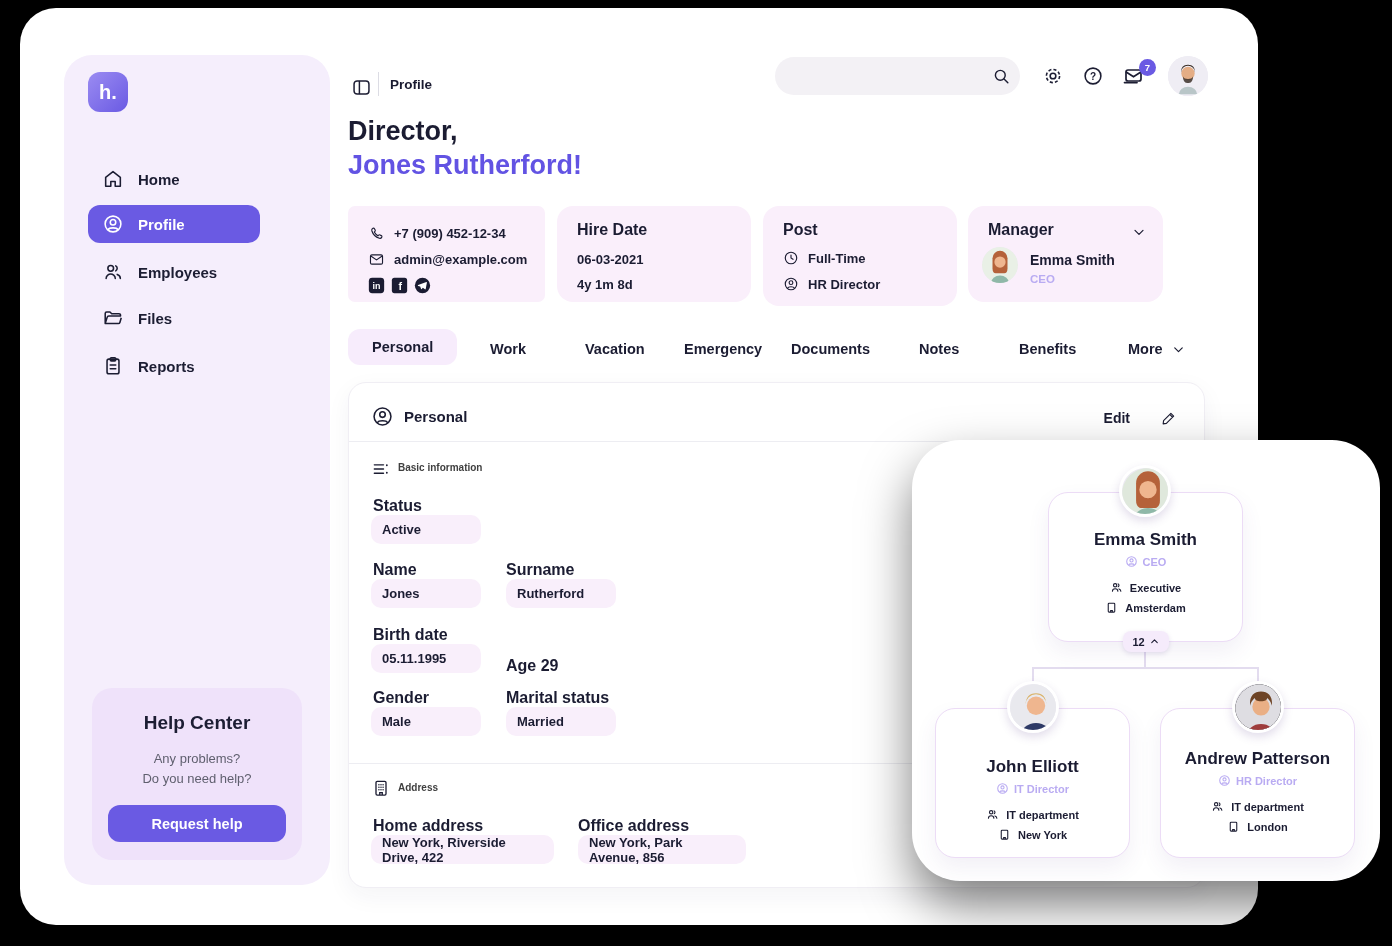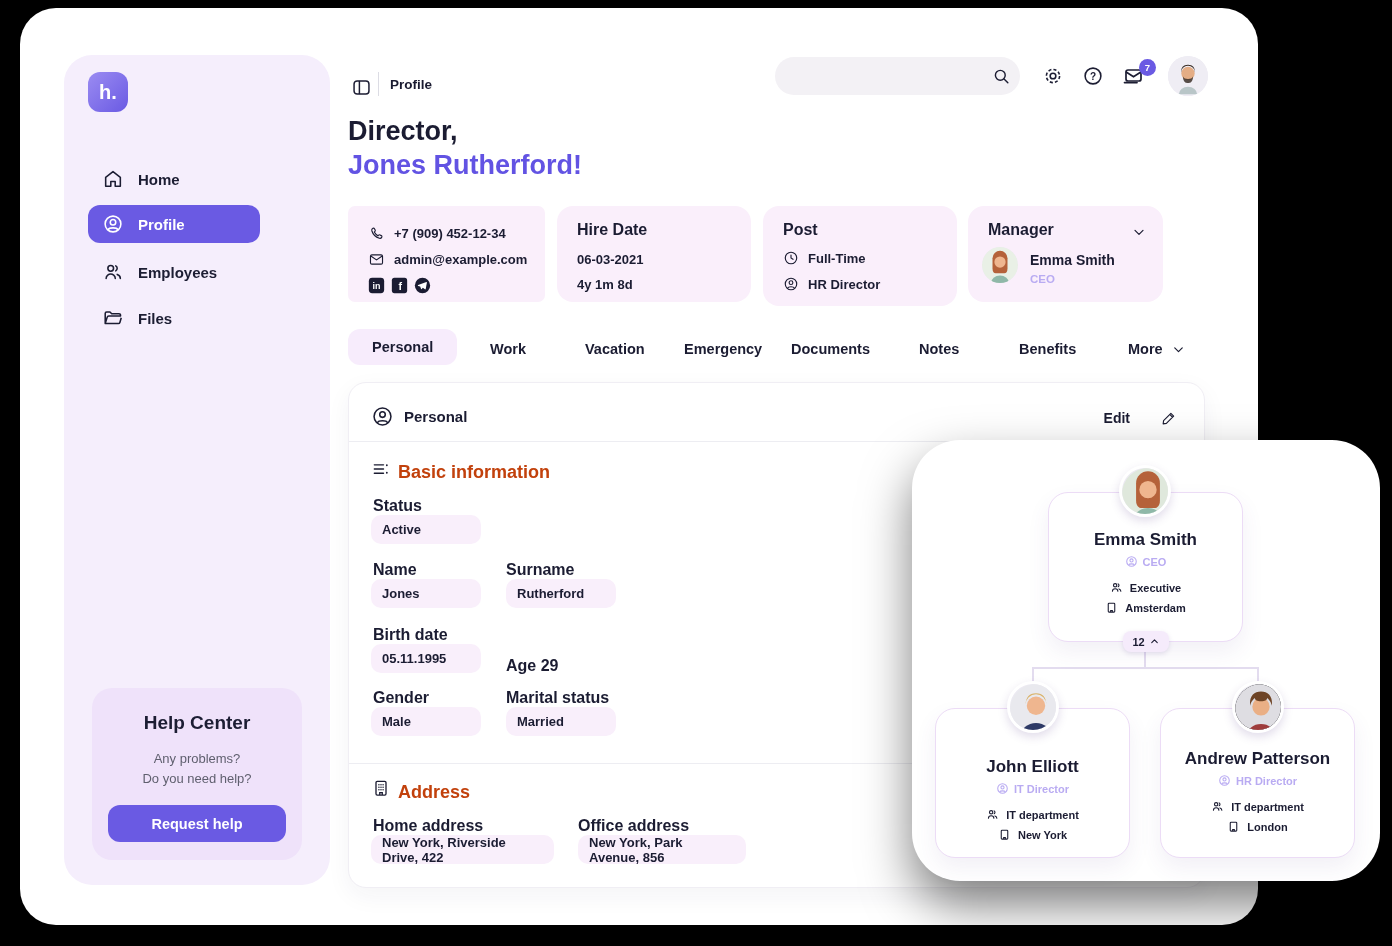--- a/index.html
+++ b/index.html
@@ -30,21 +30,21 @@
   
   .pinkcard{background:#faeffb;border-radius:16px;}
   .card-title{font-size:16px;font-weight:700;color:#1b1c32;}
   .row{display:flex;align-items:center;gap:9px;font-size:13px;font-weight:600;color:#1b1c32;}
   
   .tab{font-size:14.5px;font-weight:600;color:#1b1c32;cursor:pointer;display:flex;align-items:center;gap:8px;}
   .tab.active{background:#f7ecfc;border-radius:12px;padding:10px 24px;}
   
   .panel{left:348px;top:382px;width:857px;height:506px;background:#fff;border:1px solid #f0eef4;border-radius:18px;box-shadow:0 8px 24px rgba(40,30,80,.05);}
   .divider{height:1px;background:#ededf2;}
-  .sec-title{font-size:18px;font-weight:700;color:#c2410c;}
+  .sec-title{font-size:10px;font-weight:700;color:#404040;}
   .f-label{font-size:16px;font-weight:600;color:#1b1c32;}
   .field{background:#f9effb;border-radius:10px;height:29px;display:flex;align-items:center;padding:0 11px;font-size:13px;font-weight:600;color:#1b1c32;}
   
   .orgcard{left:912px;top:440px;width:468px;height:441px;background:#fff;border-radius:48px;box-shadow:0 24px 50px rgba(0,0,0,.5);}
   .node{background:#fff;border:1px solid #ecdcf6;border-radius:20px;box-shadow:0 10px 22px rgba(90,60,140,.08);text-align:center;cursor:pointer;}
   .node-name{font-size:17px;font-weight:700;color:#1b1c32;}
   .node-role{display:flex;align-items:center;justify-content:center;gap:5px;font-size:11px;font-weight:700;color:#b9abf2;}
   .node-meta{display:flex;align-items:center;justify-content:center;gap:7px;font-size:11px;font-weight:700;color:#1b1c32;}
   .count-pill{background:#f5ebfb;border-radius:8px;display:flex;align-items:center;justify-content:center;gap:4px;font-size:11px;font-weight:700;color:#1b1c32;box-shadow:0 2px 5px rgba(90,60,140,.15);cursor:pointer;}
   .conn{background:#e3dcef;}
@@ -80,20 +80,28 @@
     <span>Files</span>
   </div>
   <div class="abs nav-item" style="top:253px;">
     <svg width="22" height="22" viewBox="0 0 24 24">
         <circle cx="9.5" cy="8" r="3.1" fill="none" stroke="currentColor" stroke-width="1.7"></circle>
         <path d="M4.5 19c0-3.2 3-4.8 5-4.8s5 1.6 5 4.8" fill="none" stroke="currentColor" stroke-width="1.7" stroke-linecap="round"></path>
         <path d="M15 5.3a3.1 3.1 0 0 1 0 5.4M16.6 14.6c2 .6 3.4 2.2 3.4 4.4" fill="none" stroke="currentColor" stroke-width="1.7" stroke-linecap="round"></path>
       </svg>
     <span>Employees</span>
   </div>
+  <div class="abs nav-item" style="top:347px;">
+    <svg width="22" height="22" viewBox="0 0 24 24">
+        <rect x="5.5" y="4.5" width="13" height="16" rx="2" fill="none" stroke="currentColor" stroke-width="1.7"></rect>
+        <rect x="9" y="3" width="6" height="3.4" rx="1.2" fill="none" stroke="currentColor" stroke-width="1.7"></rect>
+        <path d="M9 11h6M9 15h6" stroke="currentColor" stroke-width="1.7" stroke-linecap="round"></path>
+      </svg>
+    <span>Reports</span>
+  </div>
 
   <div class="abs help-card"></div>
   <div class="abs help-title">Help Center</div>
   <div class="abs help-line" style="left:92px;top:751px;">Any problems?</div>
   <div class="abs help-line" style="left:92px;top:771px;">Do you need help?</div>
   <button class="abs btn-primary" style="left:108px;top:805px;width:178px;height:37px;">Request help</button>
 
   <div class="abs iconbtn" style="left:348px;top:74px;">
     <svg width="21" height="21" viewBox="0 0 24 24">
         <rect x="3.5" y="4.5" width="17" height="15" rx="3.5" fill="none" stroke="currentColor" stroke-width="1.7"></rect>

